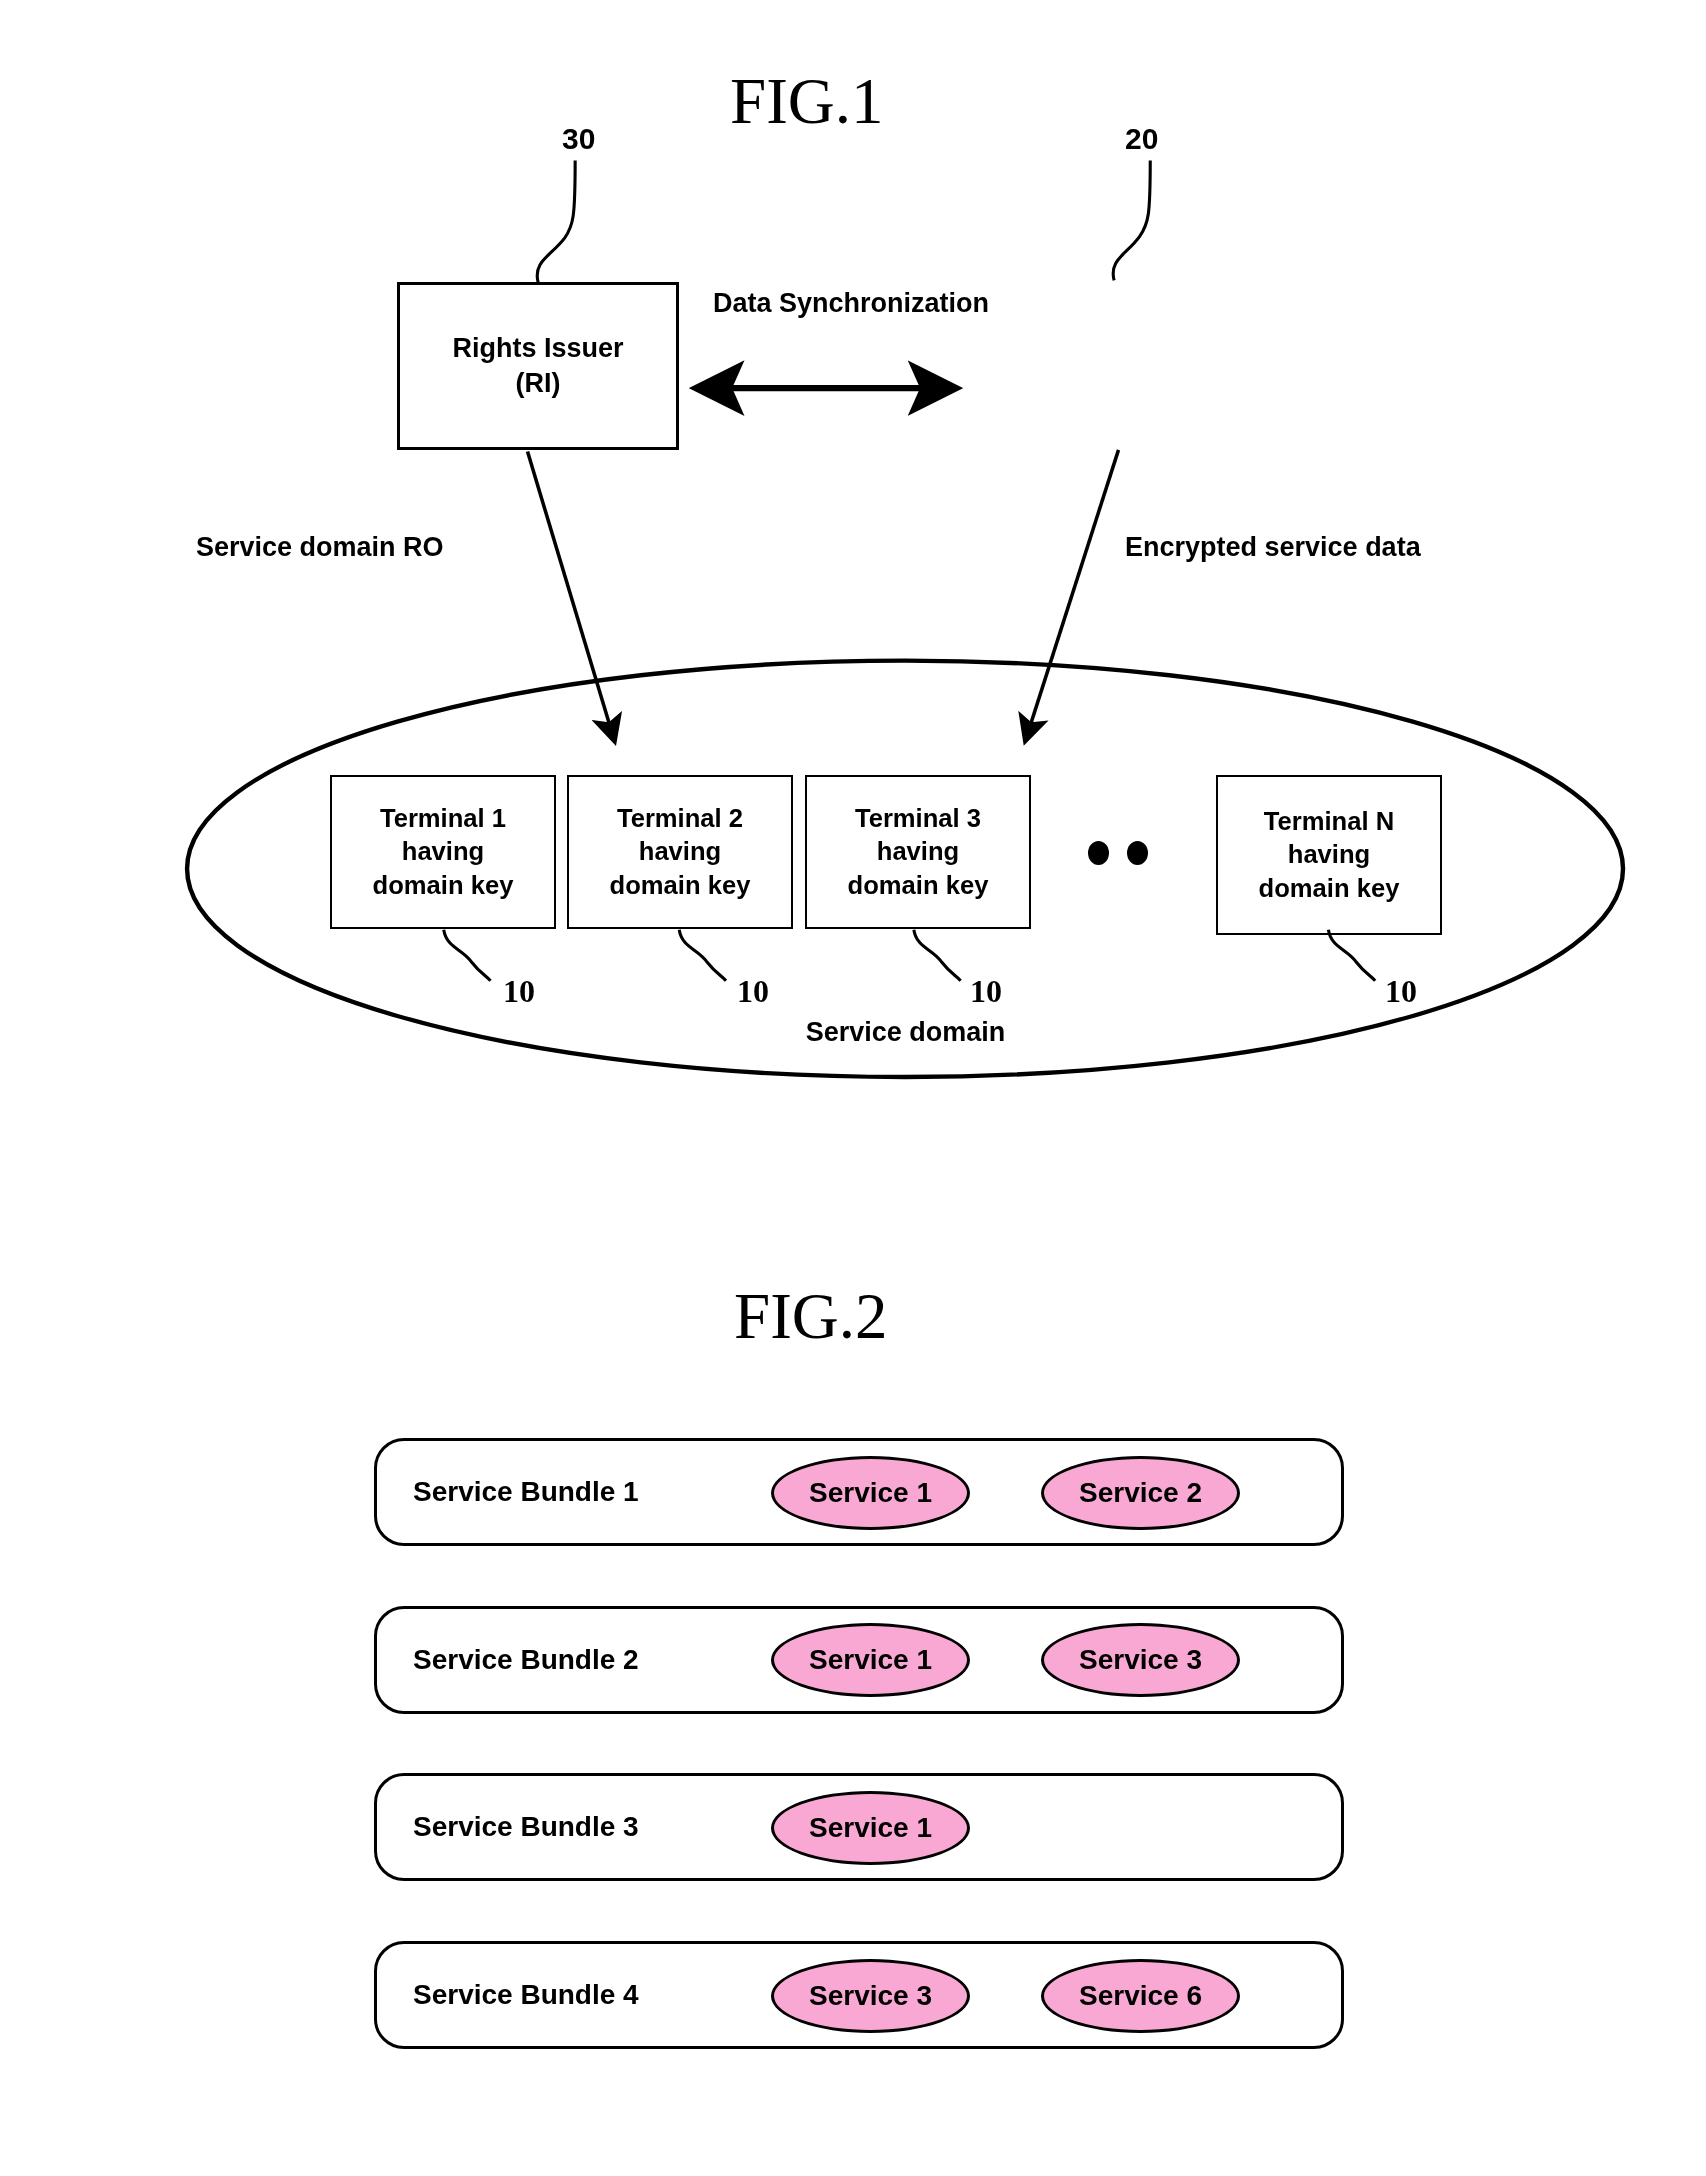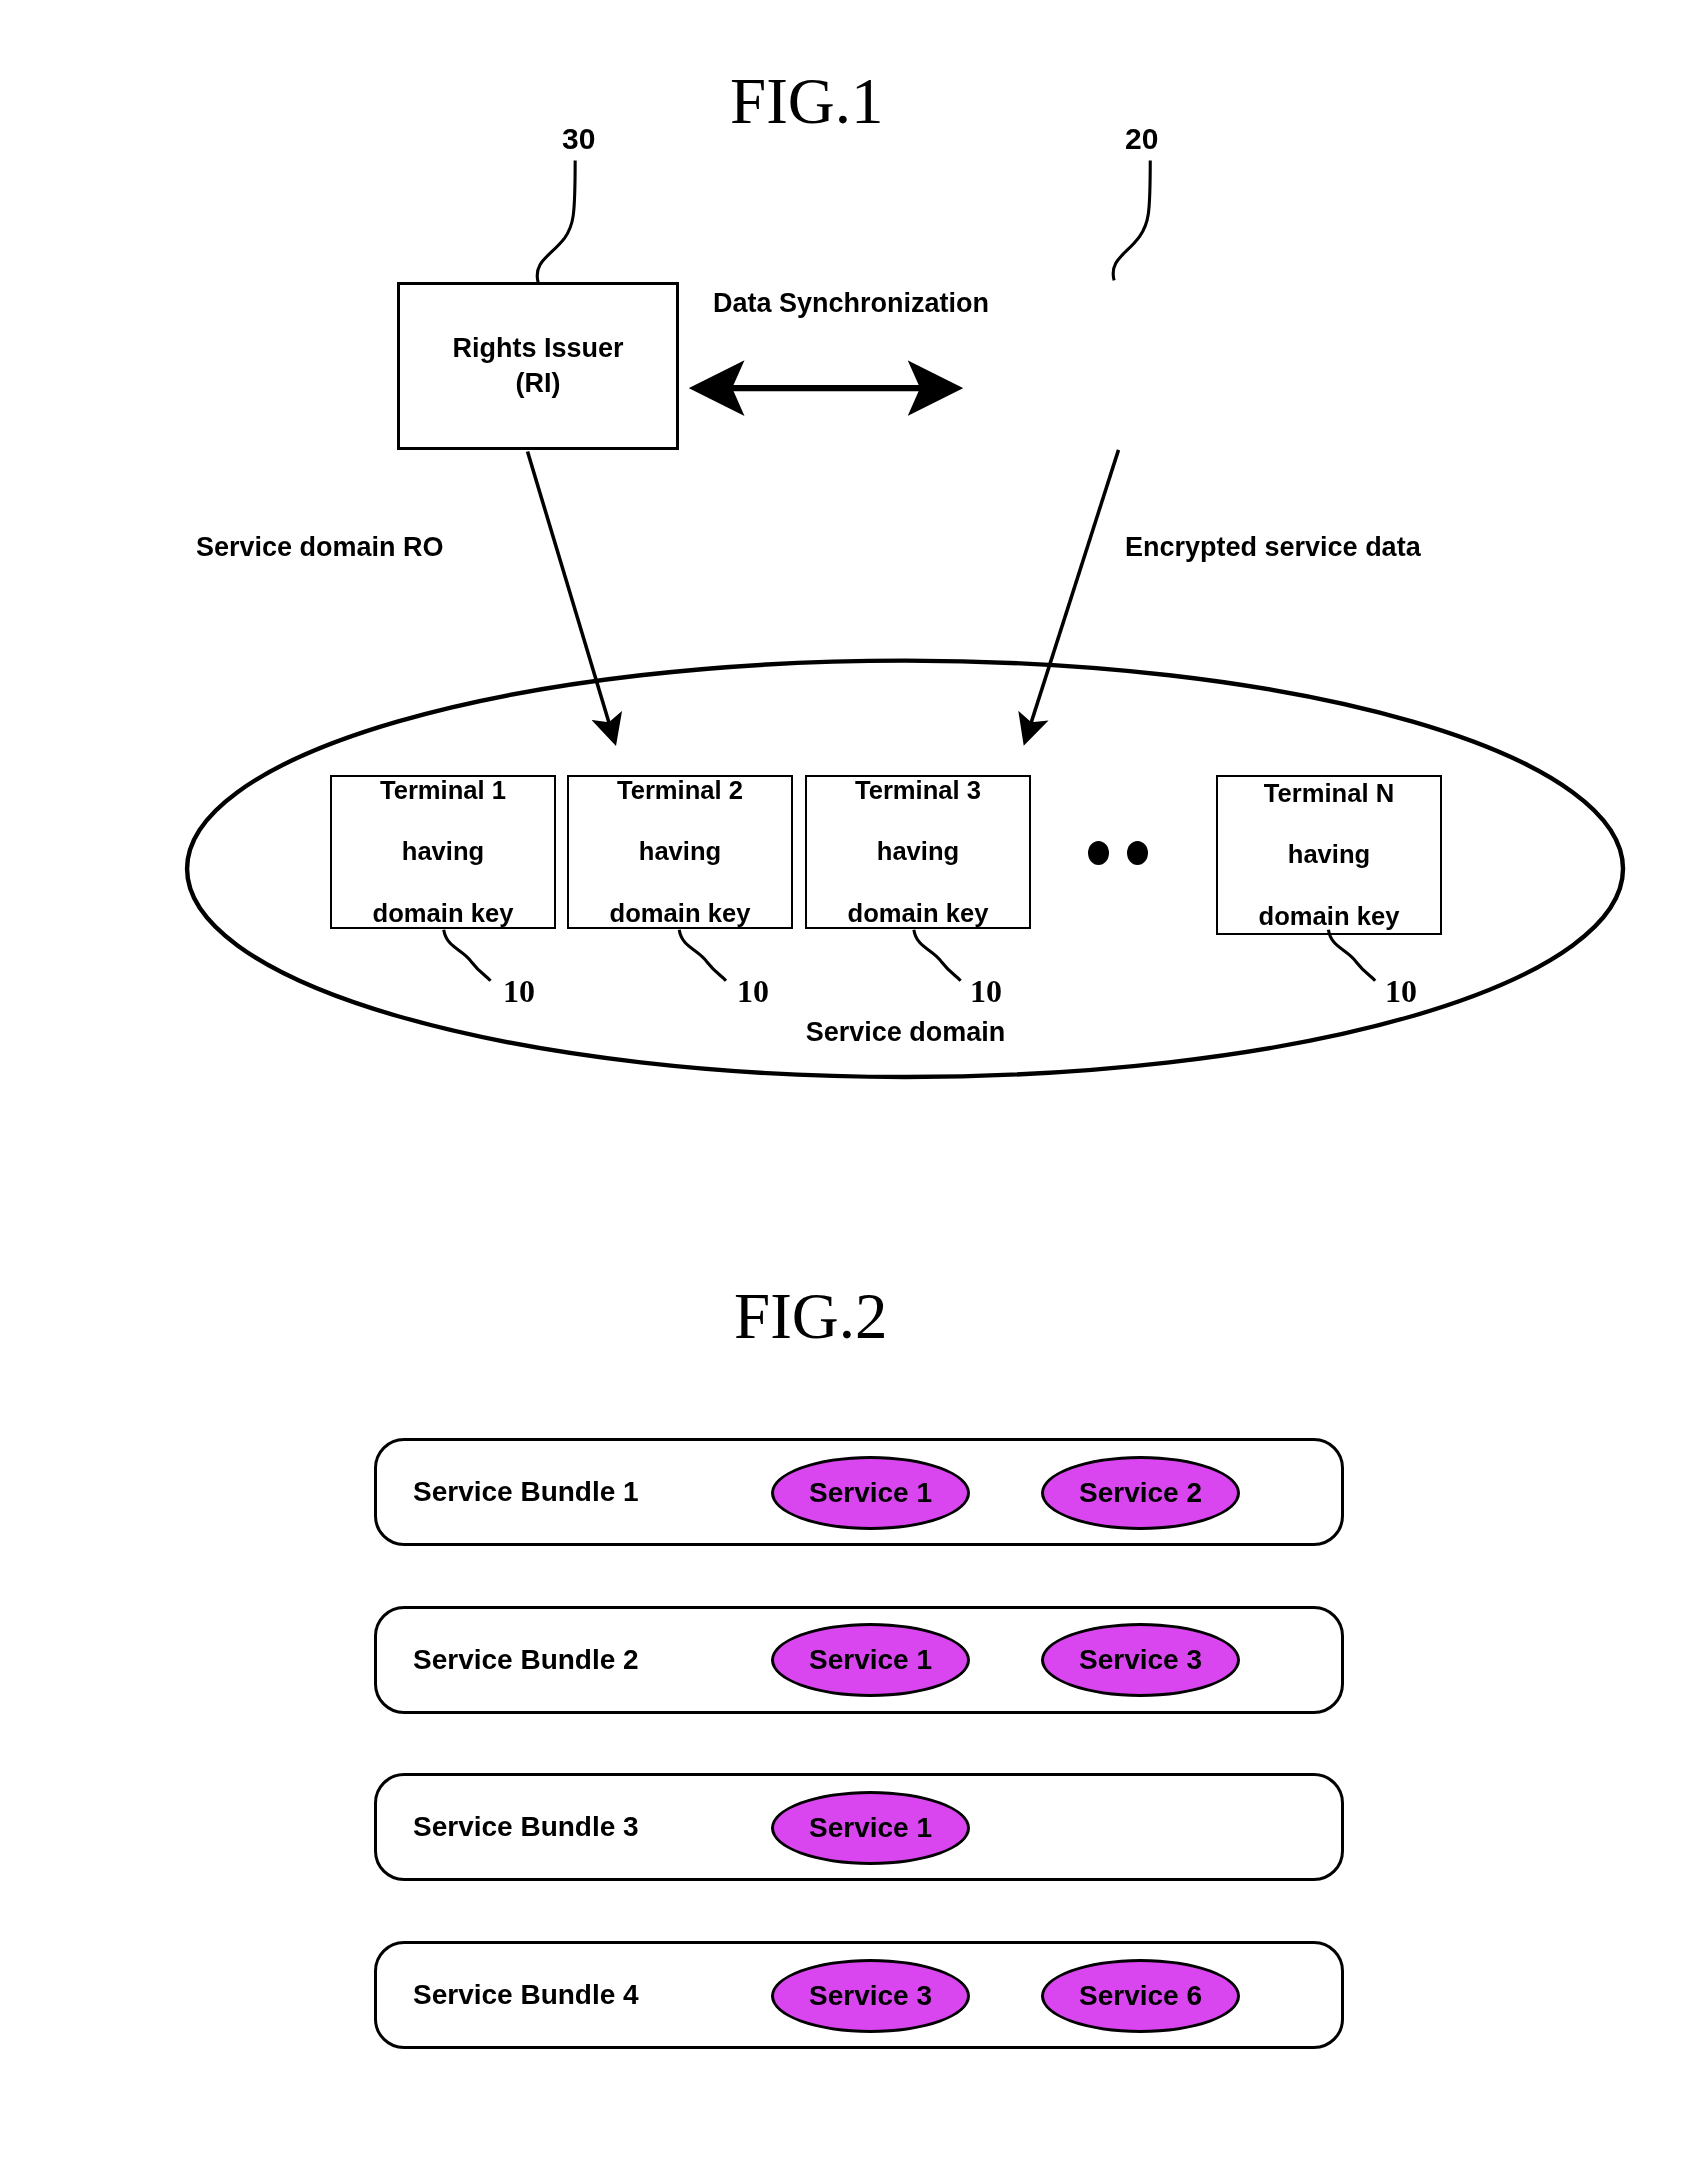--- a/index.html
+++ b/index.html
@@ -43,21 +43,21 @@
     box-sizing:border-box;
     display:flex;flex-direction:column;
     align-items:center;justify-content:center;
     text-align:center;
     font-weight:700;
     line-height:1.30;
   }
   .node-box .ln{display:block;white-space:nowrap;}
 
   .top-node{font-size:27px;}
-  .term-node{font-size:25.6px;border-width:2.6px;gap:28px;}
+  .term-node{font-size:25.6px;border-width:2.6px;}
 
   
   .d-label{
     font-weight:700;
     font-size:27px;
     white-space:nowrap;
     line-height:1.22;
     text-align:center;
   }
   .d-label-left{text-align:left;}
@@ -76,21 +76,21 @@
     display:flex;align-items:center;
   }
   .bundle-label{
     position:absolute;
     font-weight:700;font-size:28px;white-space:nowrap;
   }
   .svc-oval{
     position:absolute;
     border:3.5px solid #000;
     border-radius:50%;
-    background:#d946ef;
+    background:#f9a8d4;
     box-sizing:border-box;
     display:flex;align-items:center;justify-content:center;
     font-weight:700;font-size:28px;white-space:nowrap;
   }
 
   svg.overlay{position:absolute;left:0;top:0;width:1706px;height:2176px;pointer-events:none;}
 </style>
 </head>
 <body>
 

